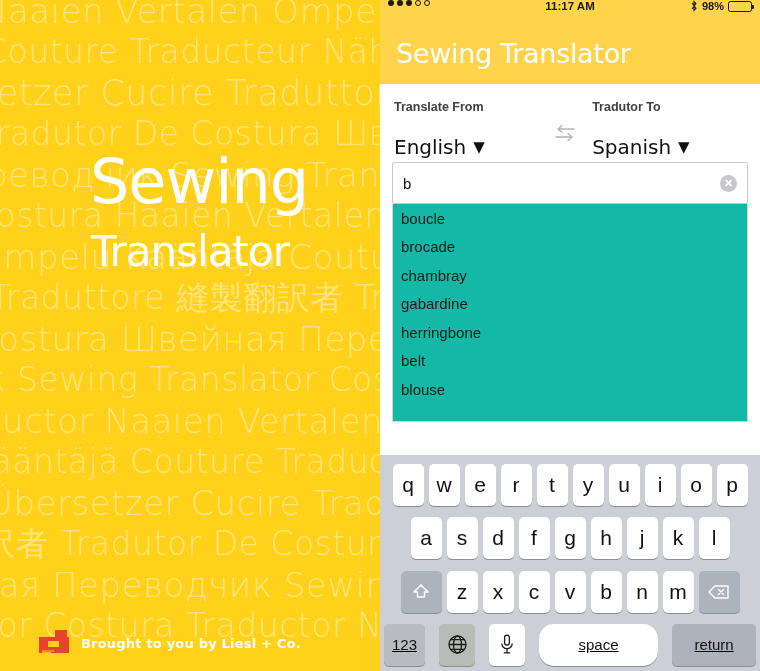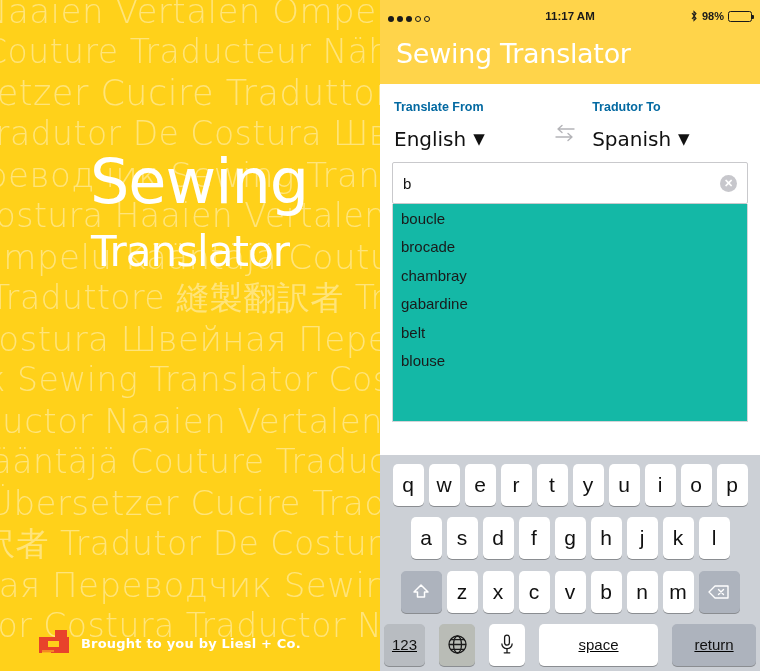--- a/index.html
+++ b/index.html
@@ -51,21 +51,21 @@
   .footer-text{
     color:#ffffff;font-size:13px;font-weight:700;
     font-family:"DejaVu Sans", sans-serif;letter-spacing:0.2px;
   }
 
   
   .app{position:relative;width:380px;height:671px;background:#ffffff;}
 
   .statusbar{
     height:22px;background:#FFD44A;
-    display:flex;align-items:flex-end;
+    display:flex;align-items:flex-start;
     padding:0 8px;box-sizing:border-box;
     font-size:11px;font-weight:700;color:#1a1a1a;
     font-family:"Liberation Sans", sans-serif;
   }
   .sb-left{display:flex;align-items:center;gap:3px;width:110px;}
   .dot{width:6px;height:6px;border-radius:50%;display:block;}
   .dot.on{background:#1a1a1a;}
   .dot.off{background:transparent;border:1px solid #1a1a1a;width:4px;height:4px;}
   .sb-center{flex:1;text-align:center;font-size:11.5px;font-weight:700;}
   .sb-right{display:flex;align-items:center;gap:4px;width:110px;justify-content:flex-end;}
@@ -91,22 +91,22 @@
   }
 
   .lang-row{
     display:flex;align-items:flex-start;
     padding:16px 14px 0 14px;box-sizing:border-box;
     height:74px;
   }
   .lang-col{width:150px;}
   .lang-col.right{width:160px;}
   .lang-label{
-    font-size:12.5px;font-weight:700;color:#0369a1;
-    font-family:"Liberation Sans", sans-serif;margin-bottom:13px;
+    font-size:12.5px;font-weight:700;color:#404040;
+    font-family:"Liberation Sans", sans-serif;margin-bottom:21px;
   }
   .lang-value{
     font-size:20px;color:#111;font-weight:400;
     font-family:"DejaVu Sans", sans-serif;display:flex;align-items:center;gap:7px;
   }
   .caret{font-size:15px;line-height:1;}
   .swap-wrap{
     width:56px;display:flex;align-items:center;justify-content:center;
     padding-top:24px;
   }
@@ -160,21 +160,21 @@
     font-family:"Liberation Sans", sans-serif;font-weight:400;
   }
   .kb-row.r1 .key{width:31px;}
   .kb-row.r2 .key{width:31px;}
   .kb-row.r3 .key.letter{width:31px;}
   .key.shift{background:#adb3bd;width:41px;}
   .key.del{background:#adb3bd;width:41px;}
   .key.num{background:#b8bcc1;width:41px;font-size:15px;}
   .key.globe{background:#b9bcb6;width:36px;}
   .key.mic{background:#ffffff;width:36px;}
-  .key.space{background:#ffffff;flex:1;font-size:15px;}
+  .key.space{background:#ffffff;flex:1;font-size:15px;border-radius:15px;}
   .key.ret{background:#adb3bd;width:84px;font-size:15px;}
   .icon-svg{display:block;}
 </style>
 </head>
 <body>
 
 <div class="shell">
 
   <div class="splash">
     <div class="splash-bg" id="bgHolder">
@@ -276,20 +276,21 @@
         <span class="search-val">b</span>
         <span class="clear-btn">✕</span>
       </div>
     </div>
 
     <div class="sugg-list" id="suggList">
         <div class="sugg-item">boucle</div>
         <div class="sugg-item">brocade</div>
         <div class="sugg-item">chambray</div>
         <div class="sugg-item">gabardine</div>
+        <div class="sugg-item">herringbone</div>
         <div class="sugg-item">belt</div>
         <div class="sugg-item">blouse</div>
       </div>
 
     <div class="keyboard">
       <div class="kb-row r1" id="kbr1">
           <div class="key ">q</div>
           <div class="key ">w</div>
           <div class="key ">e</div>
           <div class="key ">r</div>

